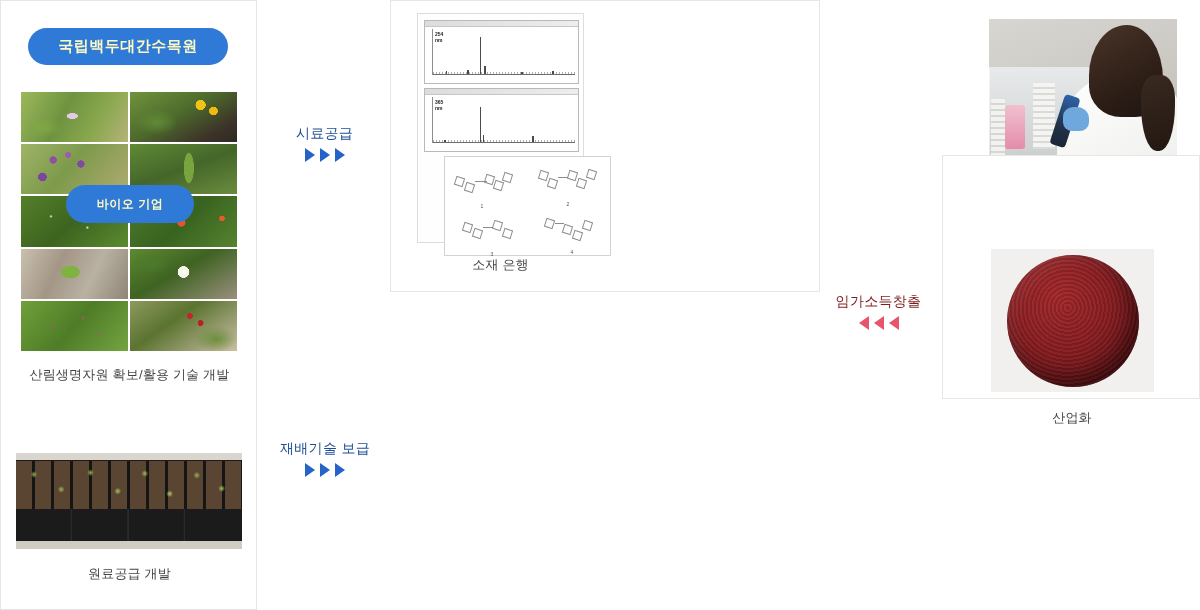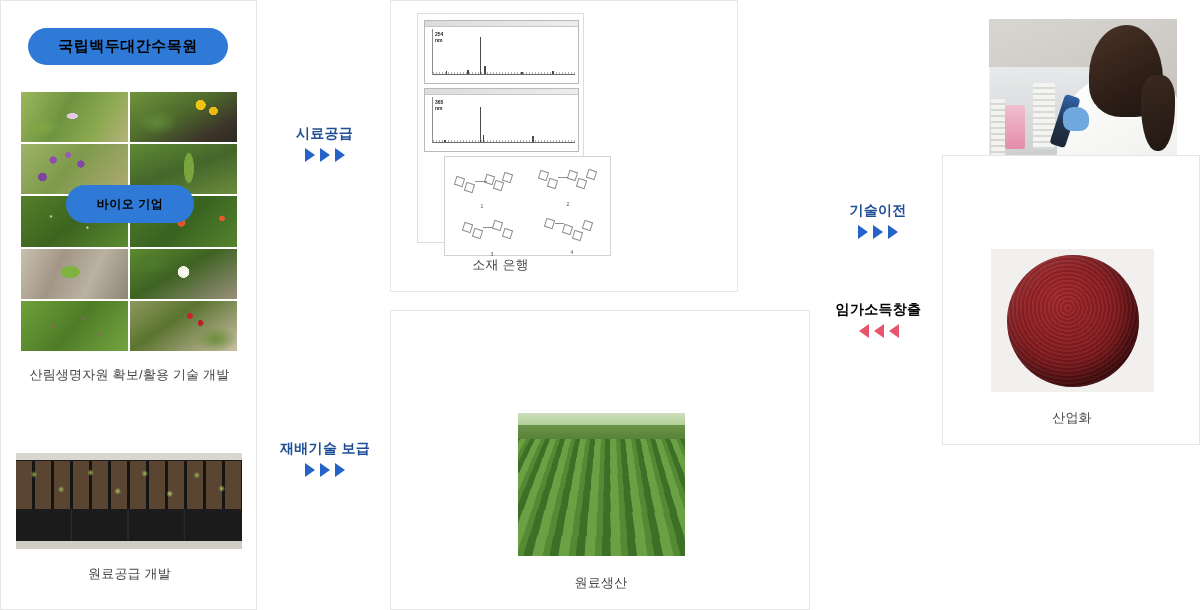--- a/index.html
+++ b/index.html
@@ -13,21 +13,21 @@
 
   .panel {
     position: absolute;
     background: #ffffff;
     border: 1px solid #e6e6e6;
   }
 
   .badge {
     display: inline-flex; align-items: center; justify-content: center;
     background: #2f7ad6;
-    color: #000000;
+    color: #fef9c3;
     border-radius: 999px;
     font-weight: 700;
     letter-spacing: .5px;
     white-space: nowrap;
   }
 
   .caption {
     text-align: center;
     color: #444444;
     font-size: 13px;
@@ -125,36 +125,36 @@
       radial-gradient(circle 5px at 68% 70%, #b2cc63 0%, transparent 70%),
       radial-gradient(circle 5px at 80% 28%, #97b54f 0%, transparent 70%),
       radial-gradient(circle 5px at 91% 58%, #a3c058 0%, transparent 70%);
   }
   #tray-photo .rim { position: absolute; left: 0; top: 0; width: 100%; height: 7px; background: #d9d6cf; }
   #tray-photo .base { position: absolute; left: 0; bottom: 0; width: 100%; height: 8px; background: #cfccc4; }
   #institute-caption-2 { position: absolute; left: 0; top: 564px; width: 257px; }
 
   
   .flow { position: absolute; text-align: center; }
-  .flow .flow-label { font-size: 14px; font-weight: 700; letter-spacing: .3px; white-space: nowrap; }
+  .flow .flow-label { font-size: 14px; font-weight: 400; letter-spacing: .3px; white-space: nowrap; }
   .flow .tri-row { margin-top: 5px; display: flex; justify-content: center; gap: 5px; }
   .tri { width: 0; height: 0; border-top: 7px solid transparent; border-bottom: 7px solid transparent; }
   .tri-right { border-left: 10px solid #2563c9; }
   .tri-left  { border-right: 10px solid #e8546b; }
   .blue  .flow-label { color: #1f4e96; }
-  .red   .flow-label { color: #000000; margin-top: 8px; }
+  .red   .flow-label { color: #7f1d1d; }
 
   #flow-sample   { left: 262px; top: 125px; width: 125px; }
   #flow-cultivar { left: 260px; top: 440px; width: 130px; }
   #flow-tech     { left: 818px; top: 202px; width: 120px; }
   #flow-income   { left: 806px; top: 293px; width: 145px; }
   #flow-material { left: 818px; top: 371px; width: 120px; }
 
   
-  #panel-material { left: 390px; top: 0px; width: 348px; height: 292px; }
+  #panel-material { left: 390px; top: 0px; width: 430px; height: 292px; }
 
   #chroma-box {
     position: absolute; left: 26px; top: 12px; width: 167px; height: 230px;
     background: #fefefe; border: 1px solid #dddddd;
   }
   .chromatogram {
     position: absolute; left: 6px; width: 155px; height: 64px;
     background: #ffffff; border: 1px solid #b9b9b9;
     overflow: hidden;
   }
@@ -277,21 +277,21 @@
     transform: perspective(140px) rotateX(42deg);
     transform-origin: top center;
   }
   #farm-photo .soilpatch {
     position: absolute; right: 0; top: 30px; width: 34px; height: 26px;
     background: linear-gradient(160deg,#9a6c3e,#7a5330); opacity:.85;
   }
   #farm-caption { position: absolute; left: 0; top: 263px; width: 420px; }
 
   
-  #panel-bio { left: 942px; top: 155px; width: 258px; height: 290px; }
+  #panel-bio { left: 942px; top: 155px; width: 258px; height: 244px; }
   #bio-badge { position: absolute; left: 66px; top: 185px; width: 128px; height: 38px; font-size: 12px; }
   #bio-photo {
     position: absolute; left: 48px; top: 93px; width: 163px; height: 143px;
     background: #f1f0ee;
     overflow: hidden;
   }
   #bio-photo .powder {
     position: absolute; left: 50%; top: 50%; transform: translate(-50%,-50%);
     width: 132px; height: 132px; border-radius: 50%;
     background:
@@ -449,38 +449,21 @@
       <div class="hair2"></div>
       <div class="pipette"></div>
       <div class="glove-a"></div>
       <div class="glove-b"></div>
     </div>
 
     <div class="caption" id="material-caption-bank">소재 은행</div>
     <div class="caption" id="material-caption-dev">소재 개발</div>
   </div>
 
-  <div class="panel" id="panel-farm">
-    <div id="farm-photo">
-      <div class="sky"></div>
-      <div class="backrow"></div>
-      <div class="soilpatch"></div>
-      <div class="rows"></div>
-    </div>
-    <div class="caption" id="farm-caption">원료생산</div>
-  </div>
-
-  <div class="flow blue" id="flow-tech">
-    <div class="flow-label">기술이전</div>
-    <div class="tri-row">
-      <span class="tri tri-right"></span>
-      <span class="tri tri-right"></span>
-      <span class="tri tri-right"></span>
-    </div>
-  </div>
+
 
   <div class="flow red" id="flow-income">
     <div class="flow-label">임가소득창출</div>
     <div class="tri-row">
       <span class="tri tri-left"></span>
       <span class="tri tri-left"></span>
       <span class="tri tri-left"></span>
     </div>
   </div>
 

